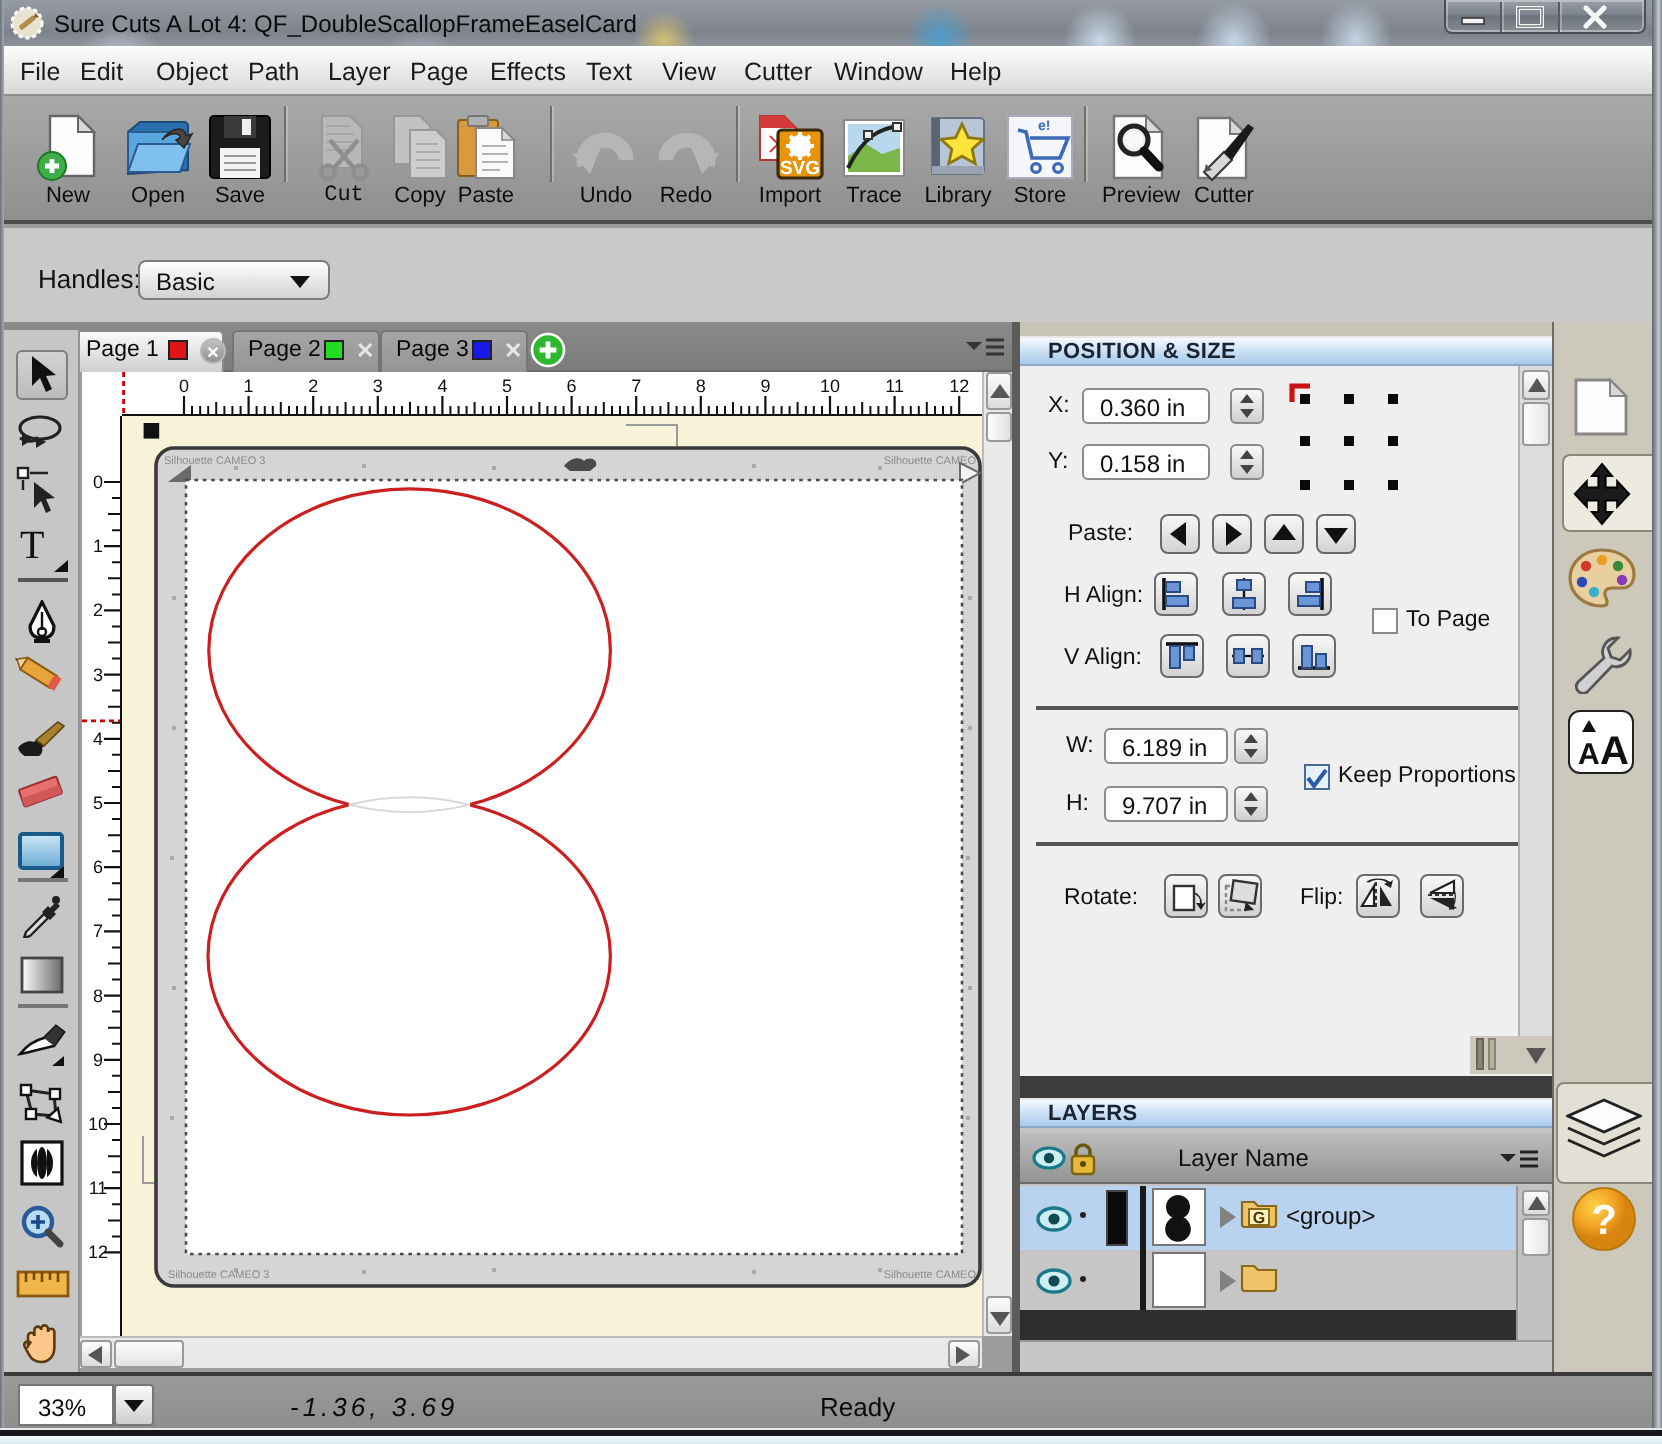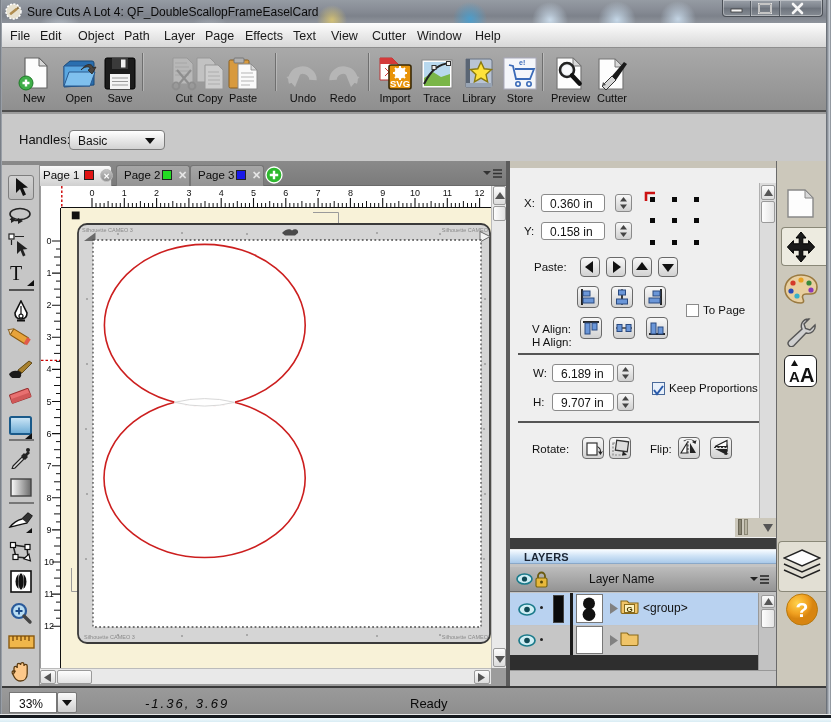--- a/index.html
+++ b/index.html
@@ -156,21 +156,21 @@
         <rect x="2" y="2" width="30" height="31" rx="2" fill="#1c1c1c" stroke="#000" stroke-width="1"></rect>
         <rect x="9" y="2" width="16" height="11" fill="#3a3a3a"></rect>
         <rect x="18" y="3.5" width="4.5" height="8" fill="#f0f0f0"></rect>
         <rect x="7" y="18" width="20" height="15" fill="#f4f4f4"></rect>
         <path d="M9 22 h16 M9 25.5 h16 M9 29 h16" stroke="#999" stroke-width="1"></path>
       </svg>
       <div class="tblabel">Save</div>
     </div>
     <div class="tbsep" style="left:140px"></div>
 
-    <div class="tbitem" style="left:164px; width:36px;">
+    <div class="tbitem" style="left:152px; width:36px;font-family:Liberation Mono, monospace;">
       <svg width="34" height="36" viewBox="0 0 34 36">
         <path d="M6 2 h14 l6 6 v20 h-20 z" fill="#b8b8b8" stroke="#999" stroke-width="1"></path>
         <path d="M8 7 h12 M8 11 h14 M8 15 h14 M8 19 h14" stroke="#a6a6a6" stroke-width="1"></path>
         <path d="M10 14 l12 14 M24 14 l-12 14" stroke="#8e8e8e" stroke-width="2.2"></path>
         <circle cx="9" cy="30" r="3.4" fill="none" stroke="#8e8e8e" stroke-width="2"></circle>
         <circle cx="25" cy="30" r="3.4" fill="none" stroke="#8e8e8e" stroke-width="2"></circle>
       </svg>
       <div class="tblabel">Cut</div>
     </div>
 
@@ -552,20 +552,21 @@
     <div class="sbtn" style="left:17px; top:1px; width:35px; height:14px; background:linear-gradient(#fdfdfd,#e2e2e2);"></div>
     <div class="sbtn" style="left:434px; top:1px; width:16px; height:14px;"></div>
     <svg class="abs" style="left:438px; top:4px" width="8" height="9">
         <path d="M7 4.5 L0 0 V9 Z" fill="#555"></path>
       </svg>
   </div>
   <div class="abs" id="splitter"></div>
 
   <div class="abs" id="rightarea">
     <div class="abs" style="left:0; top:0; width:266px; height:7px; background:#c8c4b8;"></div>
+    <div class="phead" style="top:7px;">POSITION &amp; SIZE</div>
 
     <div class="flabel" style="left:14px; top:36px;">X:</div>
     <div class="field" style="left:31px; top:33px;">0.360 in</div>
     <div class="spin" style="left:105px; top:33px;"><svg width="15" height="16">
           <path d="M7.5 2 l3.5 4.5 h-7z M7.5 14 l3.5-4.5 h-7z" fill="#444"></path>
         </svg></div>
     <div class="flabel" style="left:14px; top:64px;">Y:</div>
     <div class="field" style="left:31px; top:61px;">0.158 in</div>
     <div class="spin" style="left:105px; top:61px;"><svg width="15" height="16">
           <path d="M7.5 2 l3.5 4.5 h-7z M7.5 14 l3.5-4.5 h-7z" fill="#444"></path>
@@ -593,21 +594,21 @@
     <div class="pbtn" style="left:96px; top:96px;"><svg width="18" height="18">
           <path d="M6 3 v12 l8-6z" fill="#111"></path>
         </svg></div>
     <div class="pbtn" style="left:122px; top:96px;"><svg width="18" height="18">
           <path d="M3 12 h12 l-6-8z" fill="#111"></path>
         </svg></div>
     <div class="pbtn" style="left:148px; top:96px;"><svg width="18" height="18">
           <path d="M3 6 h12 l-6 8z" fill="#111"></path>
         </svg></div>
 
-    <div class="flabel" style="left:22px; top:131px;margin-top:44px;">H Align:</div>
+    <div class="flabel" style="left:22px; top:131px;">H Align:</div>
     <div class="pbtn" style="left:67px; top:125px; width:22px; height:22px;"><svg width="20" height="20">
           <path d="M4 2 v16" stroke="#111" stroke-width="1.8"></path>
           <rect x="5" y="4" width="7" height="5" fill="#6a96d8" stroke="#2a4a80"></rect>
           <rect x="5" y="11" width="11" height="5" fill="#6a96d8" stroke="#2a4a80"></rect>
         </svg></div>
     <div class="pbtn" style="left:101px; top:125px; width:22px; height:22px;"><svg width="20" height="20">
           <path d="M10 2 v16" stroke="#111" stroke-width="1.2"></path>
           <rect x="6.5" y="3" width="7" height="5" fill="#6a96d8" stroke="#2a4a80"></rect>
           <rect x="4.5" y="12" width="11" height="5" fill="#6a96d8" stroke="#2a4a80"></rect>
           <path d="M10 8.5 v3" stroke="#111"></path>

